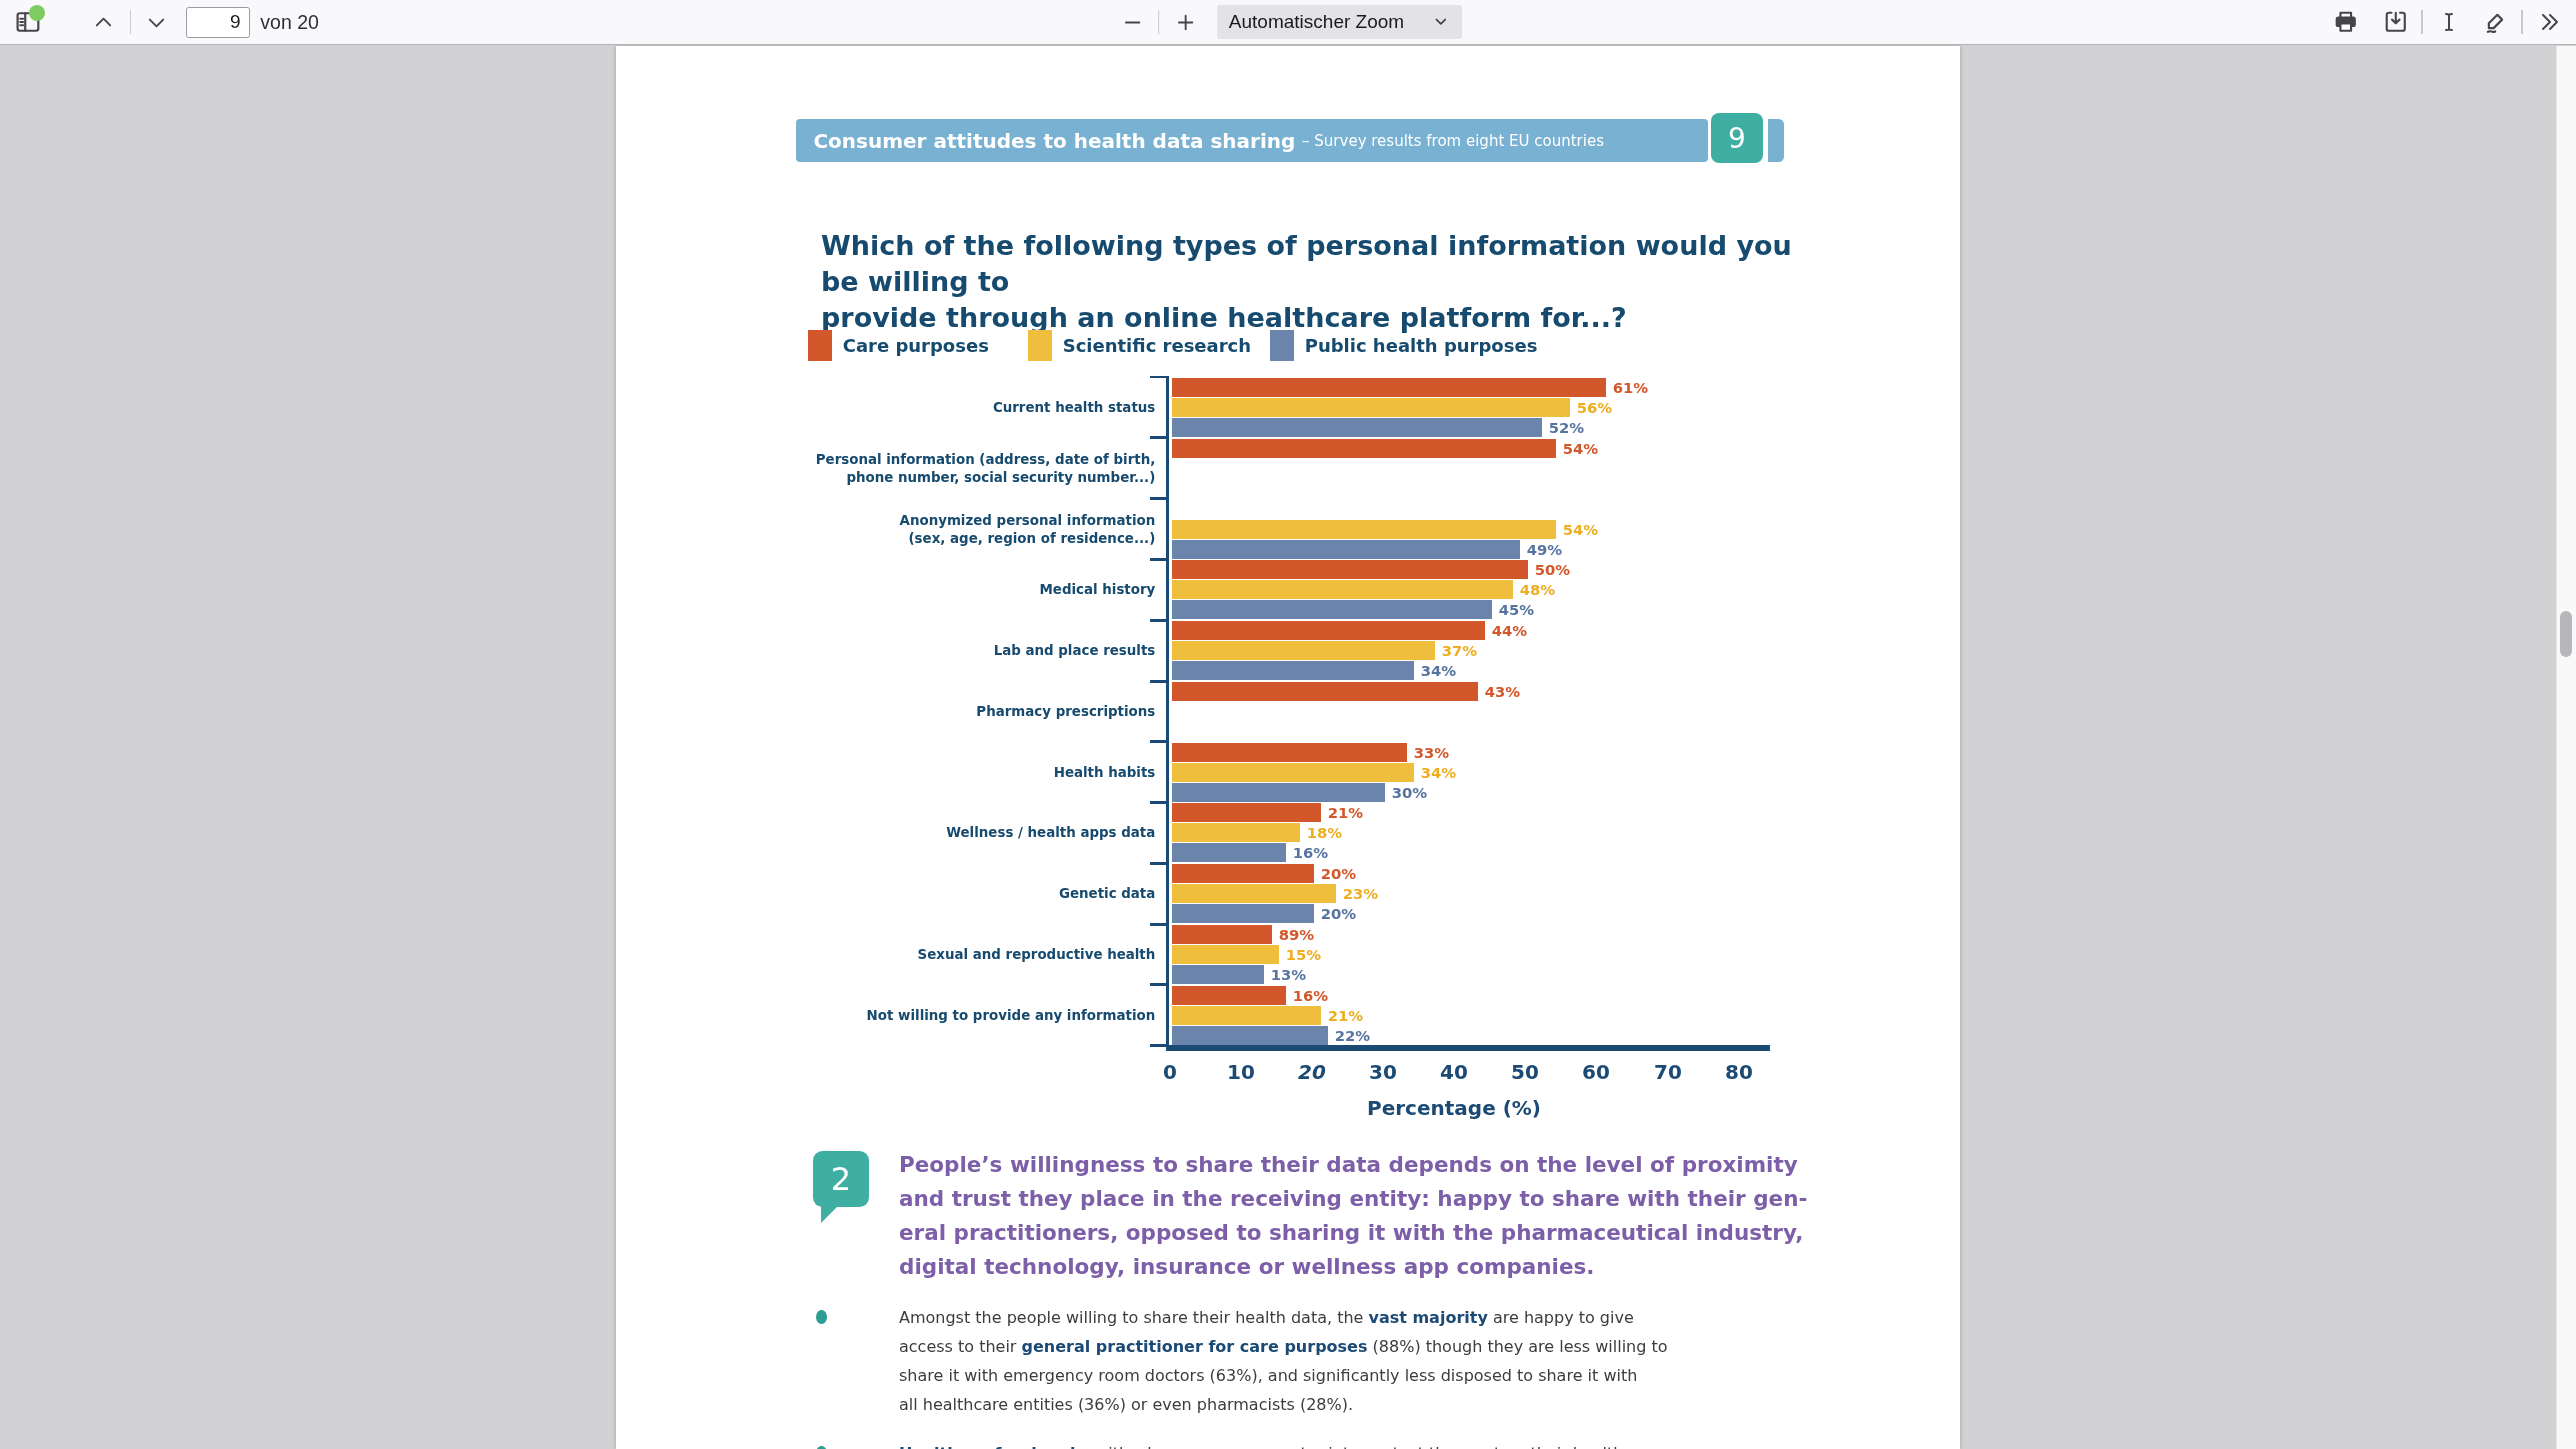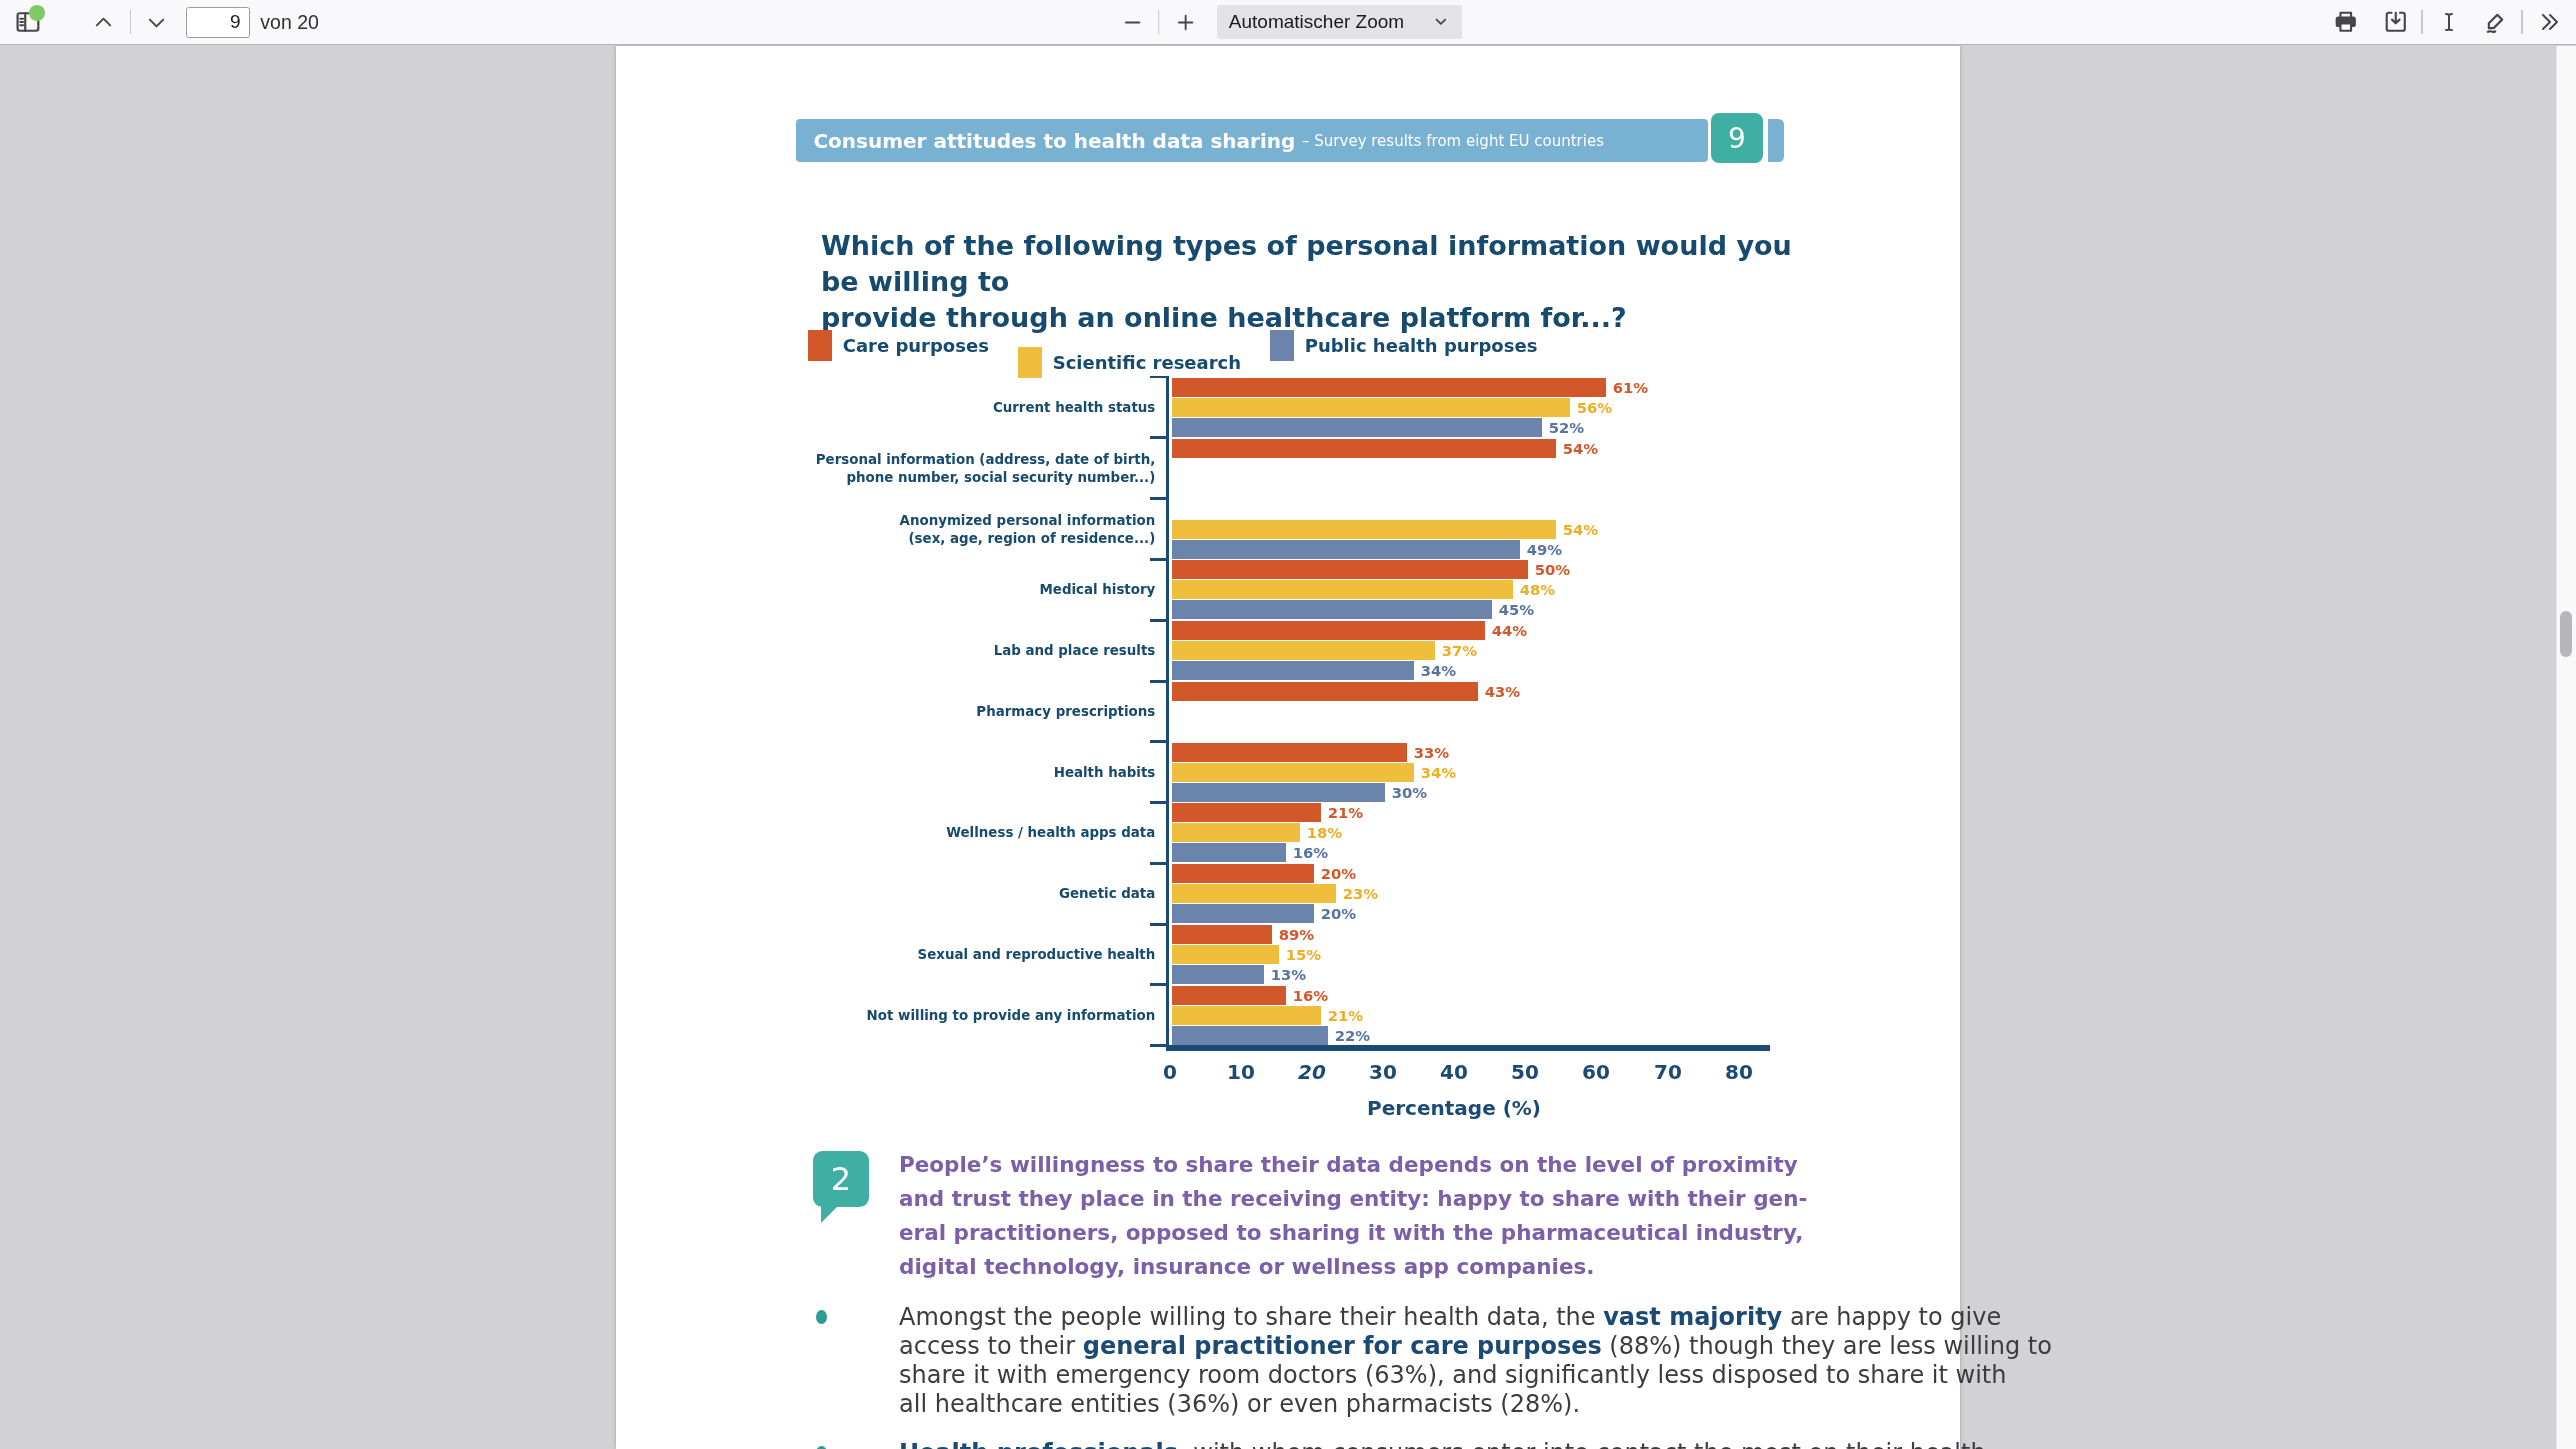--- a/index.html
+++ b/index.html
@@ -85,21 +85,21 @@
     position:absolute;left:205px;top:1160px;width:0;height:0;
     border-top:17.4px solid #3fafa3;border-right:17.4px solid transparent;
   }
   .callout-text{
     position:absolute;left:283px;top:1102px;width:953px;color:#7c5fa8;font-weight:700;
     font-size:21.5px;line-height:34px;white-space:pre-line;
   }
   
   .bullet{position:absolute;left:283px;width:953px;}
   .bullet .dot{position:absolute;left:-83px;top:6.7px;width:11.4px;height:14.8px;border-radius:50%;background:#2d9d93;}
-  .bullet-line{font-size:24px;line-height:29px;color:#3c3c3e;white-space:nowrap;}
+  .bullet-line{font-size:16px;line-height:29px;color:#3c3c3e;white-space:nowrap;}
   .bullet-line .hl{font-weight:700;color:#1b4a74;}
   
   .scroll-track{position:absolute;top:46px;right:0;bottom:0;width:19px;background:#f9f9f9;border-left:0.7px solid #e4e4e4;}
   .scroll-thumb{position:absolute;left:3.4px;top:565px;width:12px;height:46px;border-radius:6px;background:#b7b7bb;}
 </style>
 </head>
 <body>
 
 <div class="toolbar">
   <div class="tb-left">
@@ -192,21 +192,21 @@
     <div class="hdr-tab"></div>
 
     <div class="question">Which of the following types of personal information would you be willing to
 provide through an online healthcare platform for...?</div>
 
     <div class="legend">
         <div class="legend-item" style="left: 0px;">
           <div class="legend-swatch" style="background: rgb(210, 87, 43);"></div>
           <span class="legend-label">Care purposes</span>
         </div>
-        <div class="legend-item" style="left: 210px; margin-top: 17px;">
+        <div class="legend-item" style="left: 220px;">
           <div class="legend-swatch" style="background: rgb(239, 190, 60);"></div>
           <span class="legend-label">Scientific research</span>
         </div>
         <div class="legend-item" style="left: 462px;">
           <div class="legend-swatch" style="background: rgb(106, 132, 171);"></div>
           <span class="legend-label">Public health purposes</span>
         </div>
       </div>
 
     <div class="chart">

